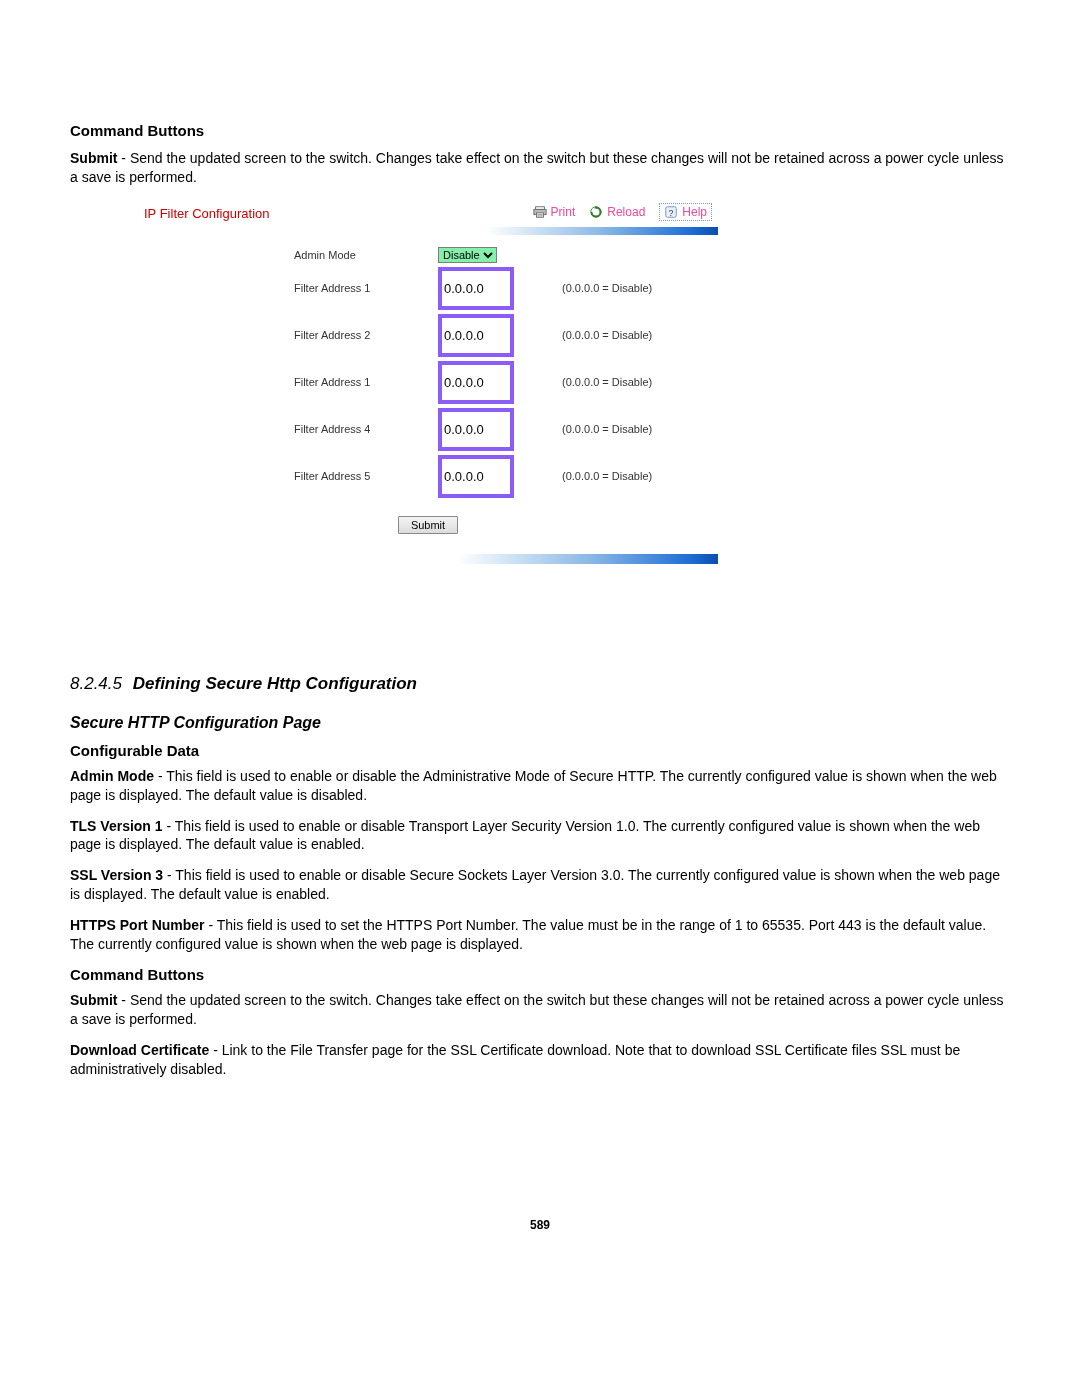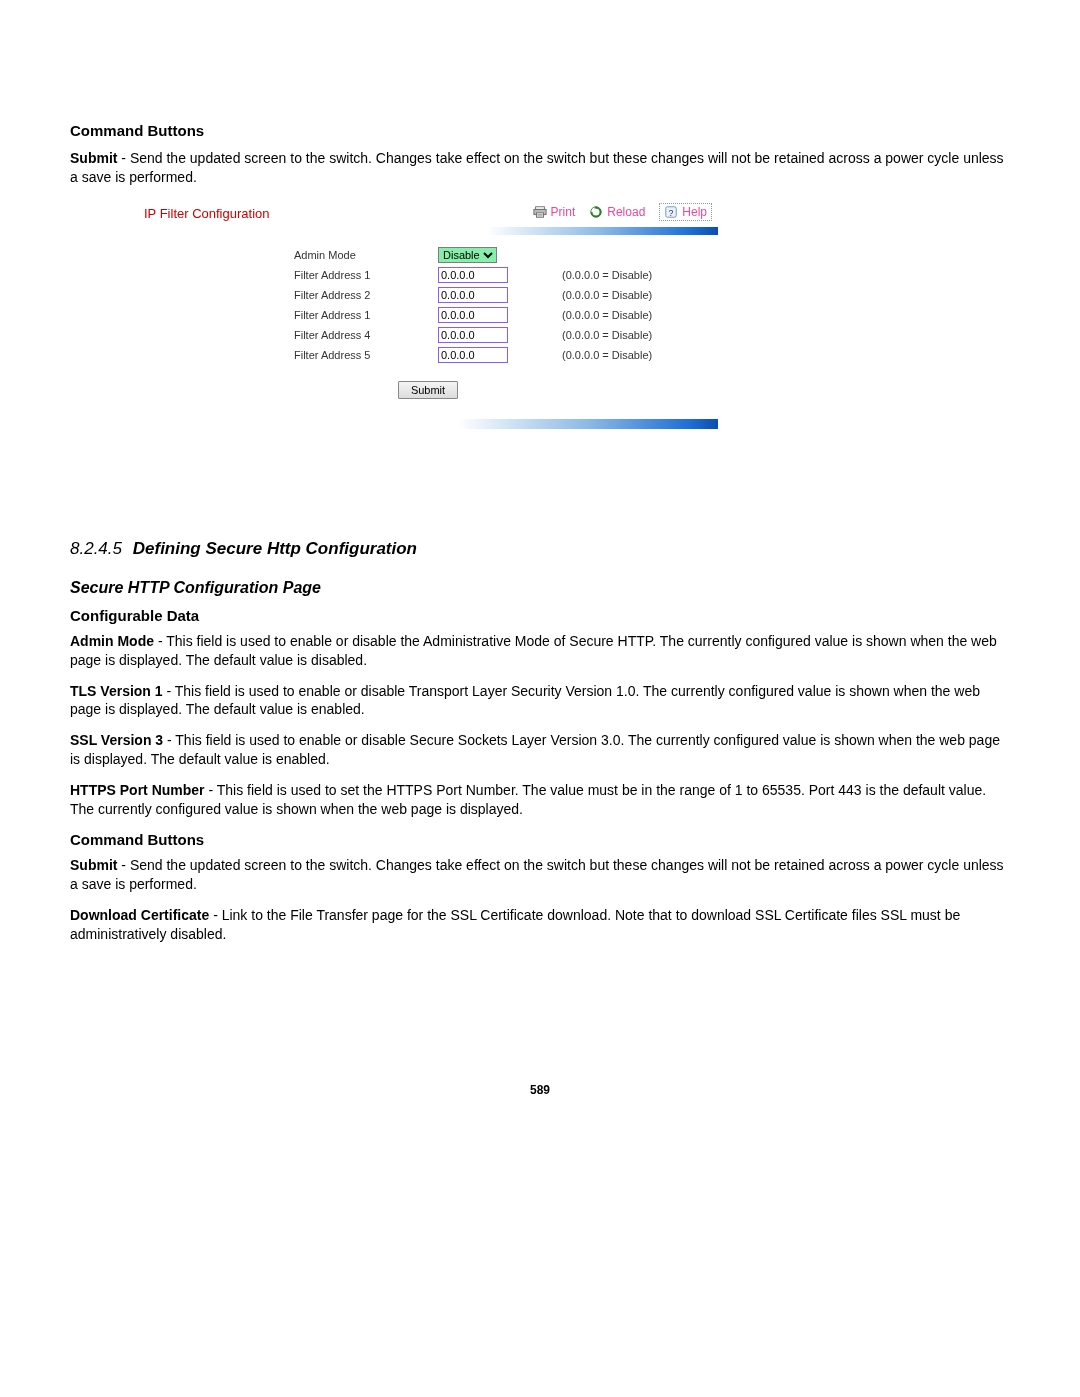--- a/index.html
+++ b/index.html
@@ -97,24 +97,24 @@
     width: 100px;
   }
   .form-field select {
     font-size: 11px;
     font-family: Verdana, Arial, sans-serif;
     background: #86efac;
     border: 1px solid #7d7d7d;
   }
   .form-field input[type=text] {
     width: 64px;
-    font-size: 11px;
-    font-family: Verdana, Arial, sans-serif;
-    padding: 1px 2px;
-    border: 1px solid #8b5cf6;
+    font-size: 13px;
+    font-family: Verdana, Arial, sans-serif;
+    padding: 10px 2px;
+    border: 4px solid #8b5cf6;
   }
   .form-hint {
     padding-left: 24px;
     color: #333;
   }
   .submit-row {
     text-align: center;
     padding: 16px 0 4px 0;
   }
   .submit-row button {

